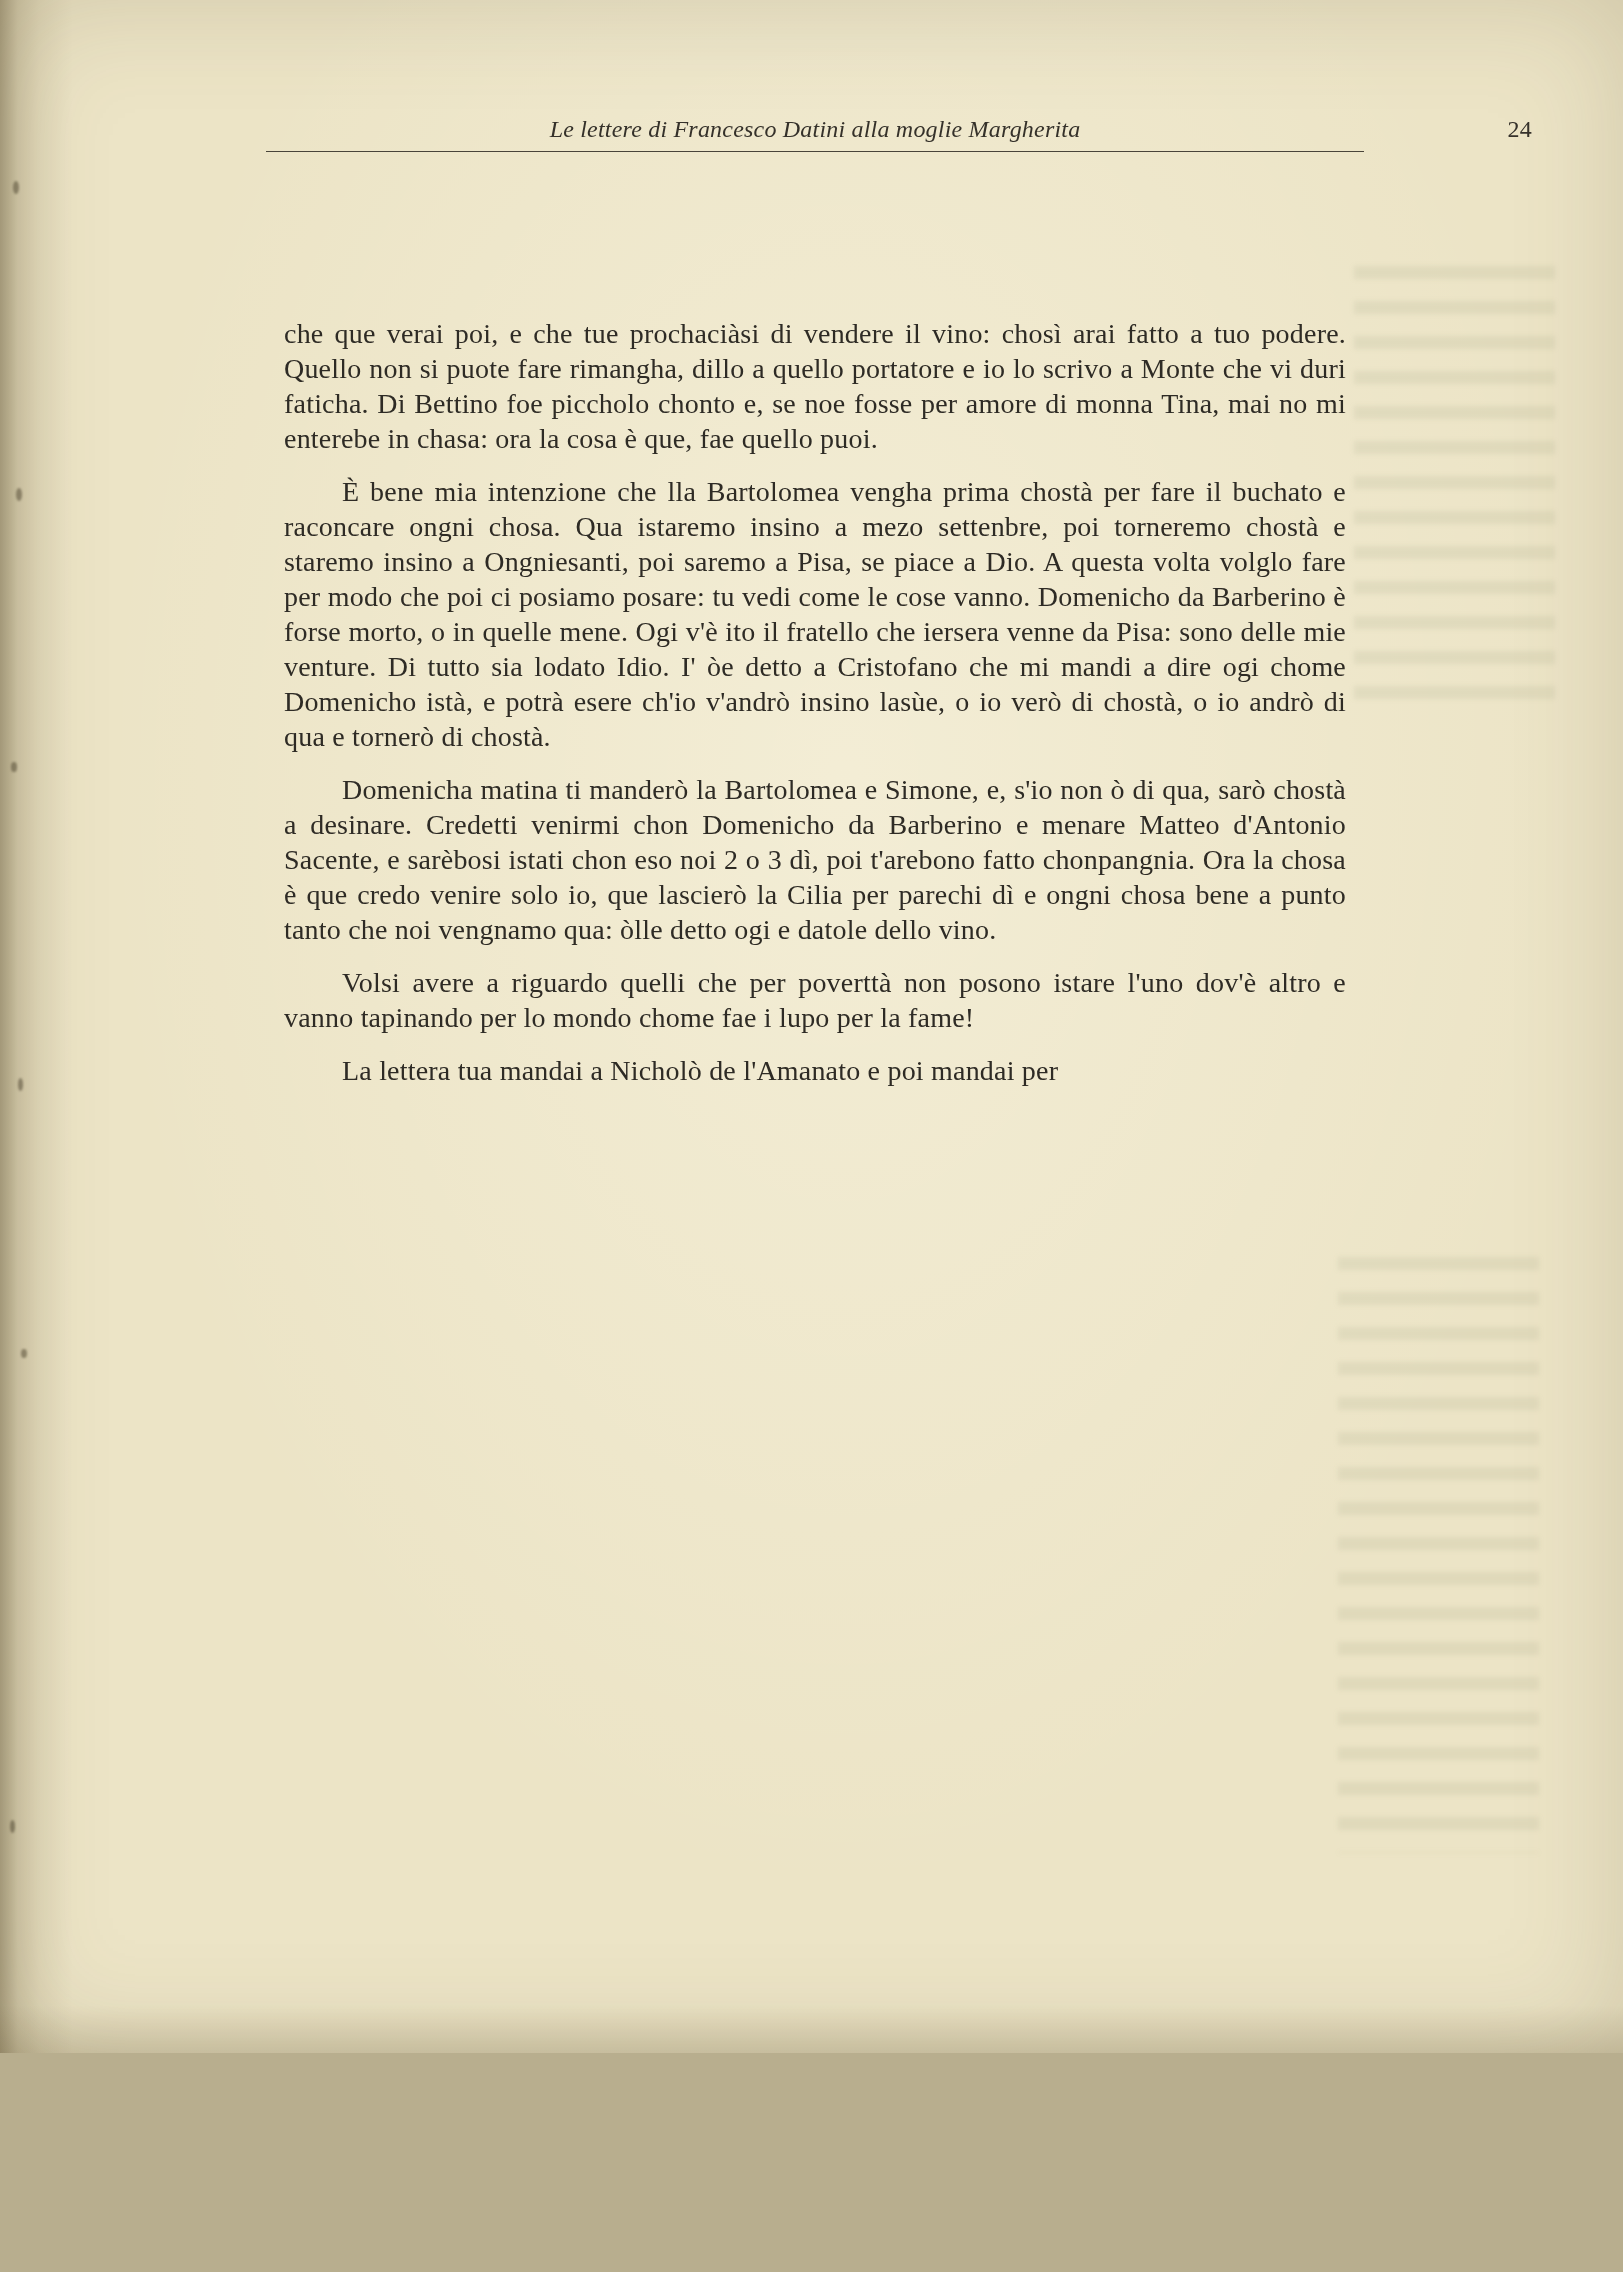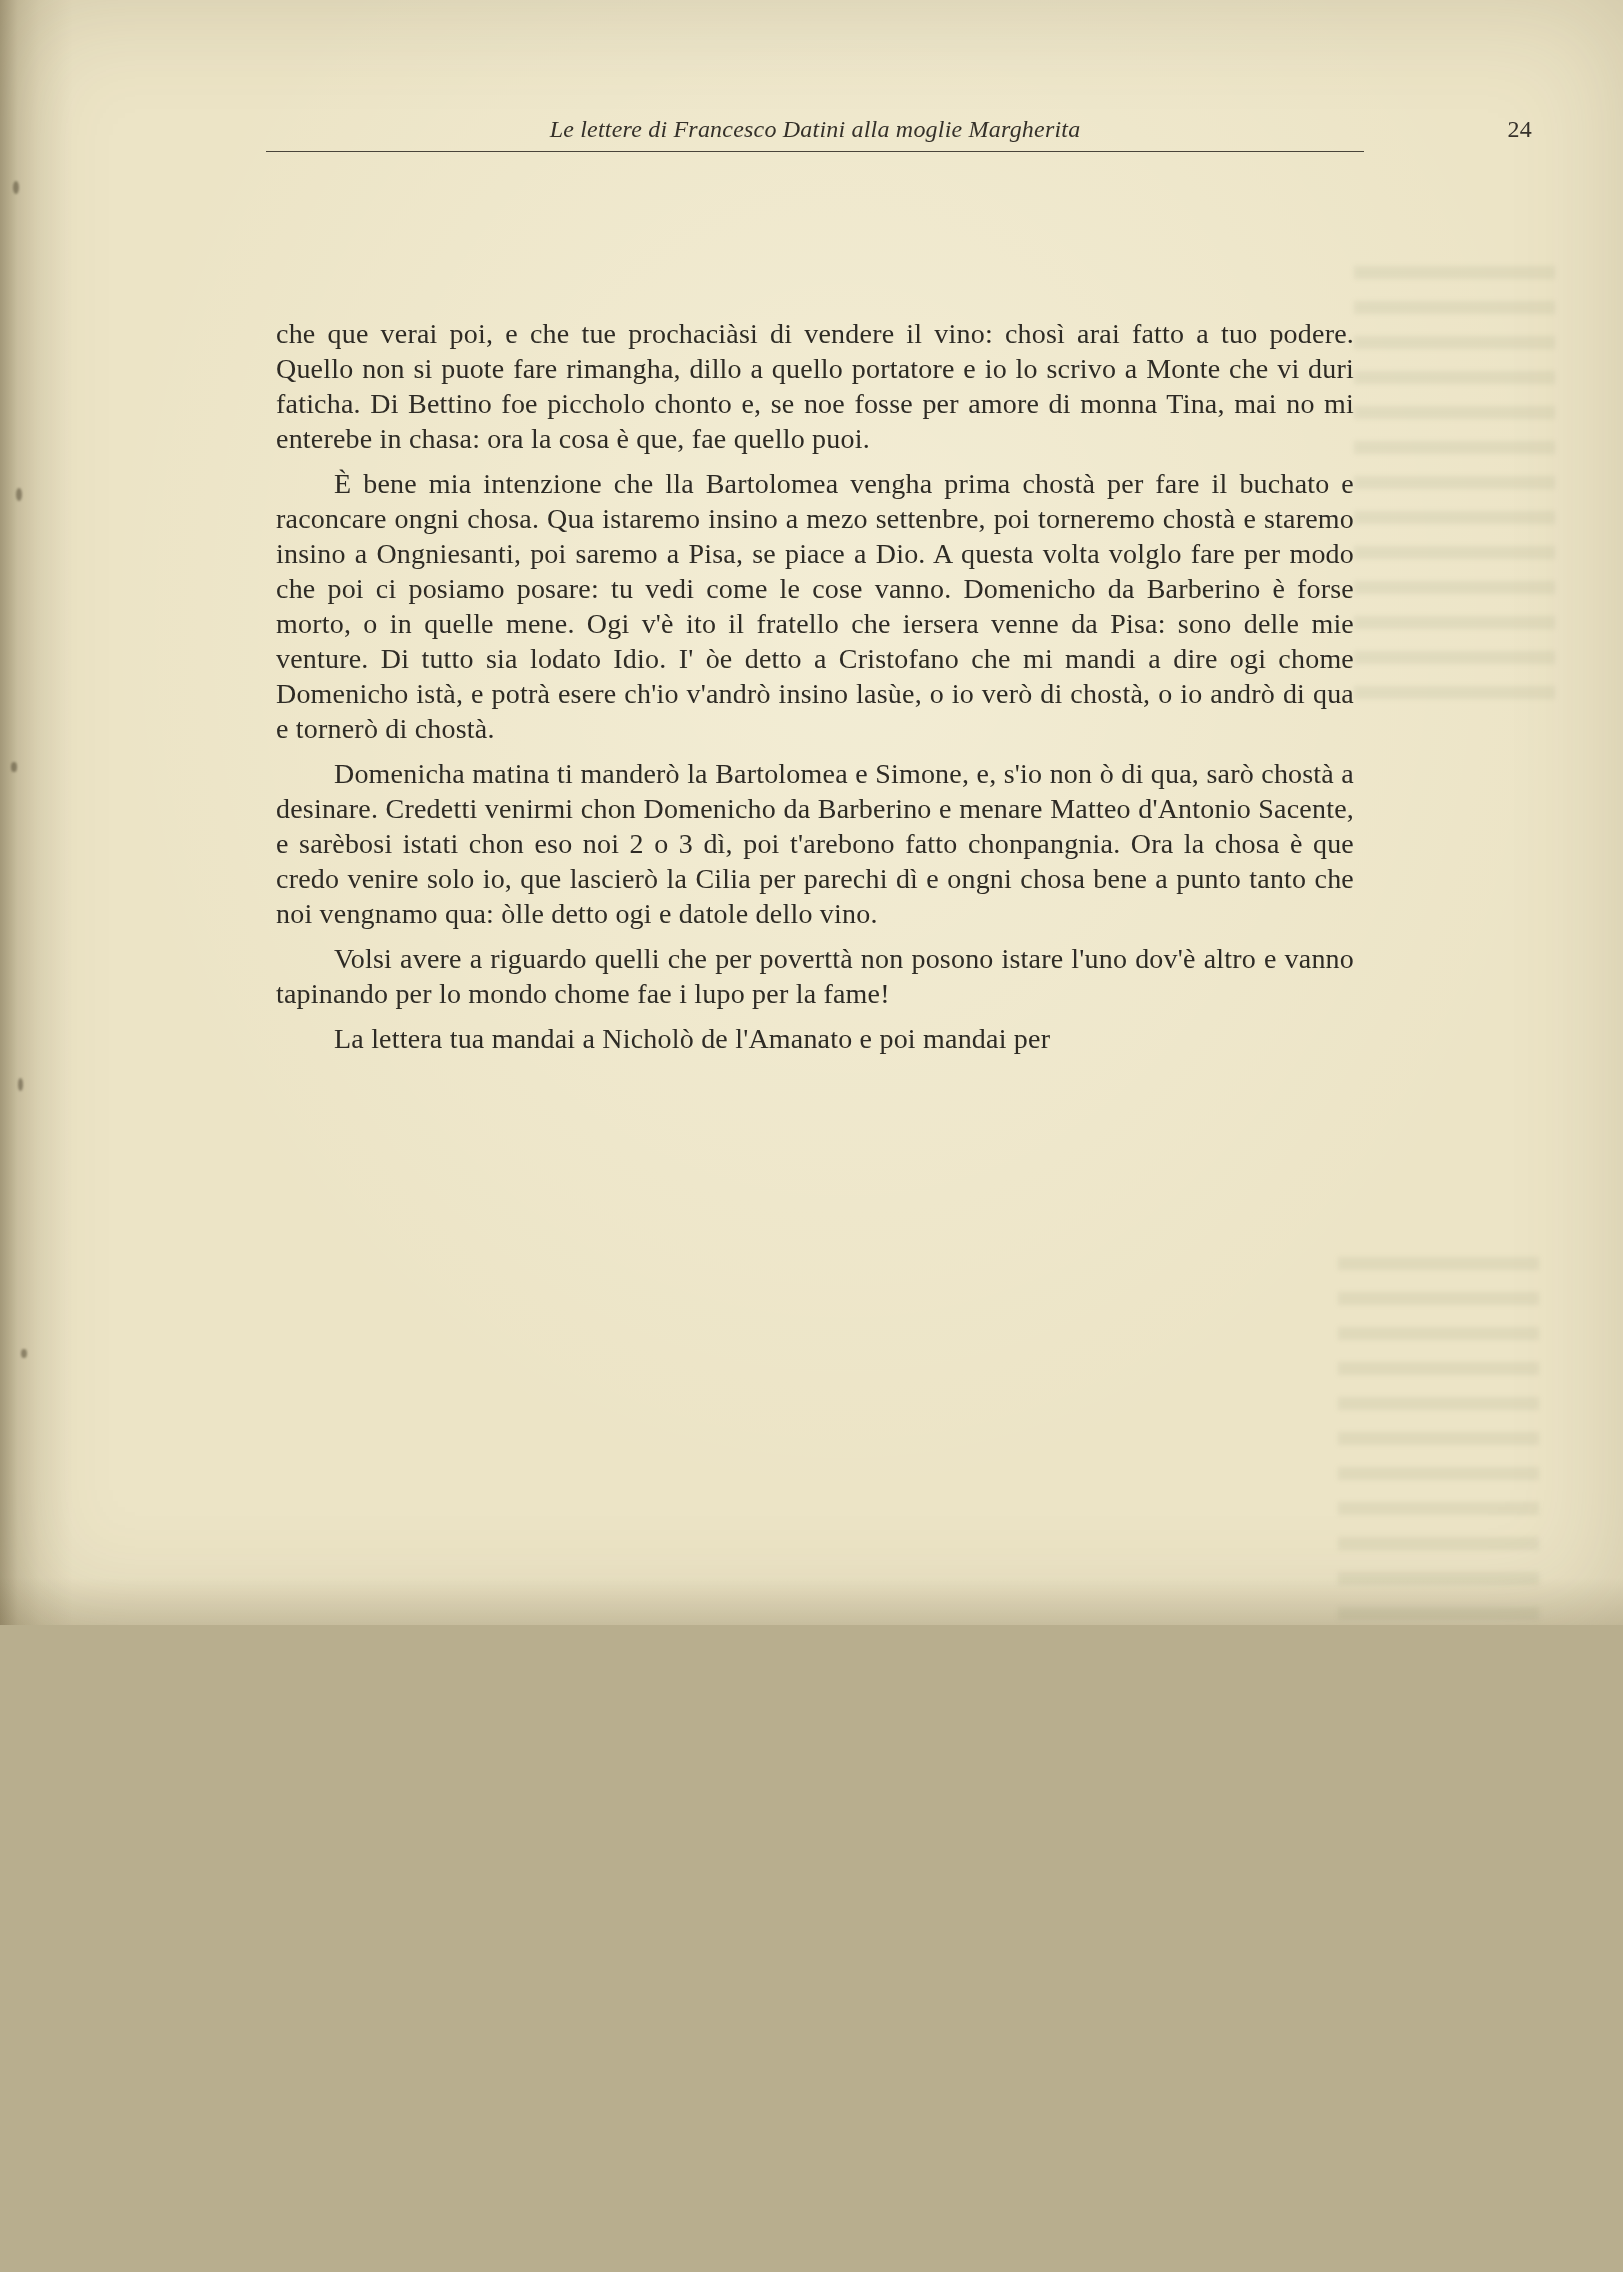--- a/index.html
+++ b/index.html
@@ -8,21 +8,21 @@
   }
   body {
     width: 1623px;
     height: 2273px;
     background: #b8ae8e;
     font-family: "Liberation Serif", "DejaVu Serif", serif;
   }
   .page {
     position: relative;
     width: 1623px;
-    height: 1625px;
+    height: 2053px;
     overflow: hidden;
     background:
       radial-gradient(ellipse at 52% 38%, rgba(255, 252, 238, 0.38), rgba(255,252,238,0) 62%),
       #ece4c6;
     box-shadow: inset 0 0 113px rgba(95, 80, 45, 0.20);
   }
   
   .edge-shadow-left {
     position: absolute;
     left: 0; top: 0; bottom: 0;
@@ -105,21 +105,21 @@
   }
   .body-text {
     margin-top: 164px;
     font-size: 28px;
     line-height: 35px;
     color: #2e2b25;
     text-align: justify;
     letter-spacing: 0.2px;
   }
   .para {
-    margin: 10px;
+    margin: 18px;
     text-indent: 58px;
   }
   .para.no-indent {
     text-indent: 0;
   }
 </style>
 </head>
 <body>
 
 <div class="page">

